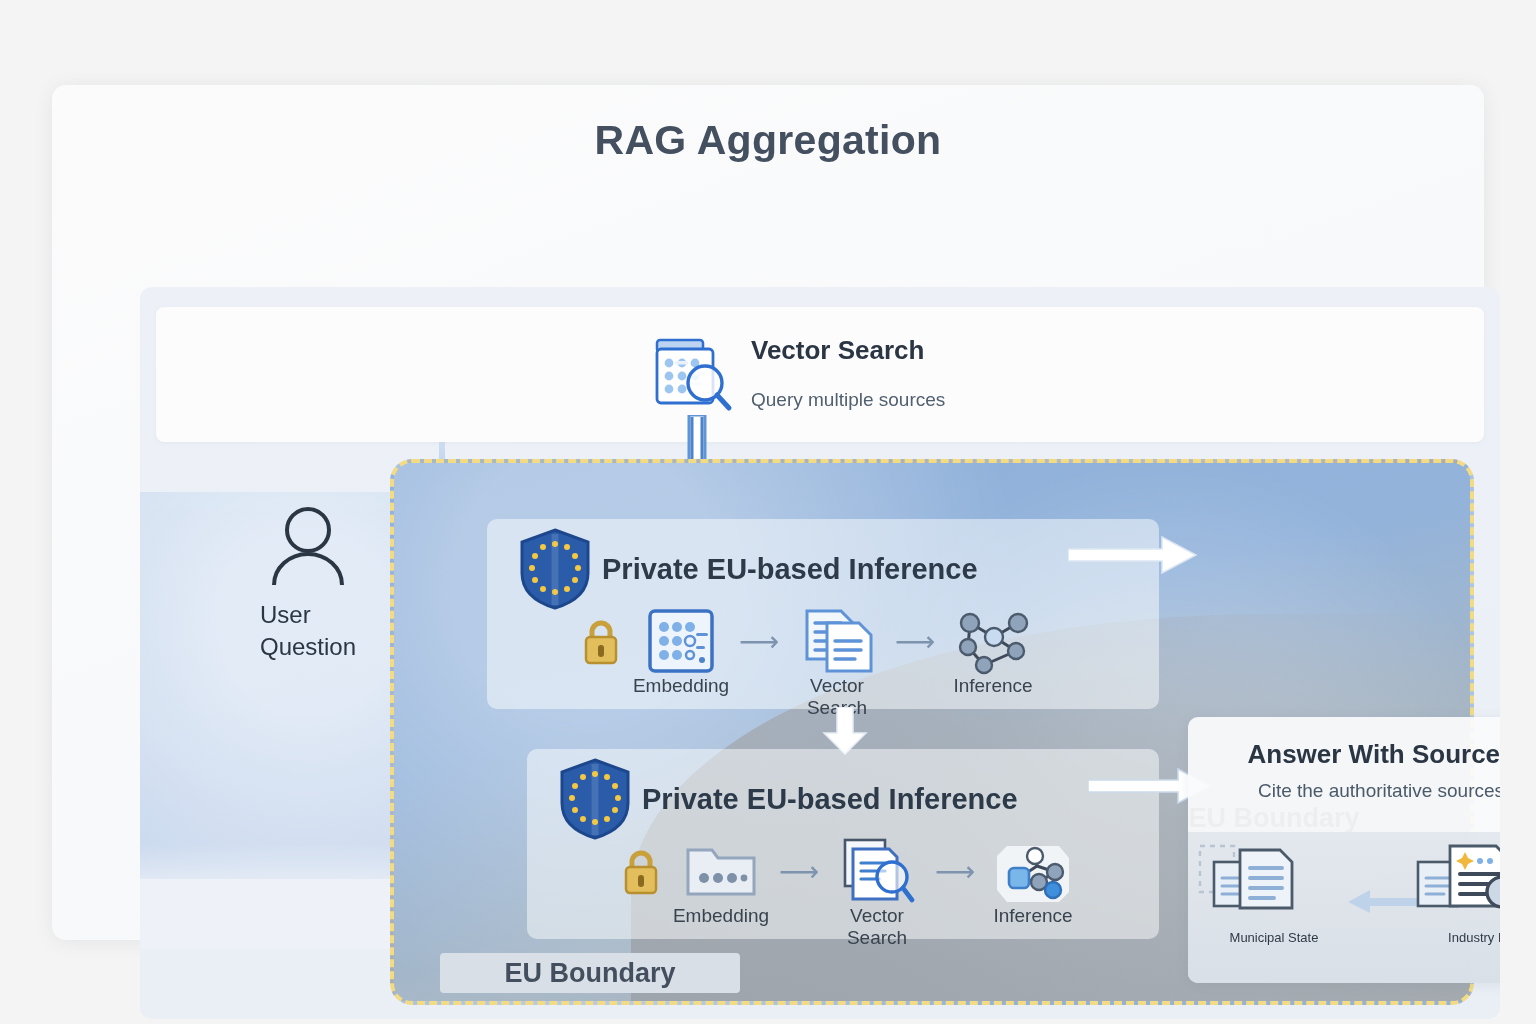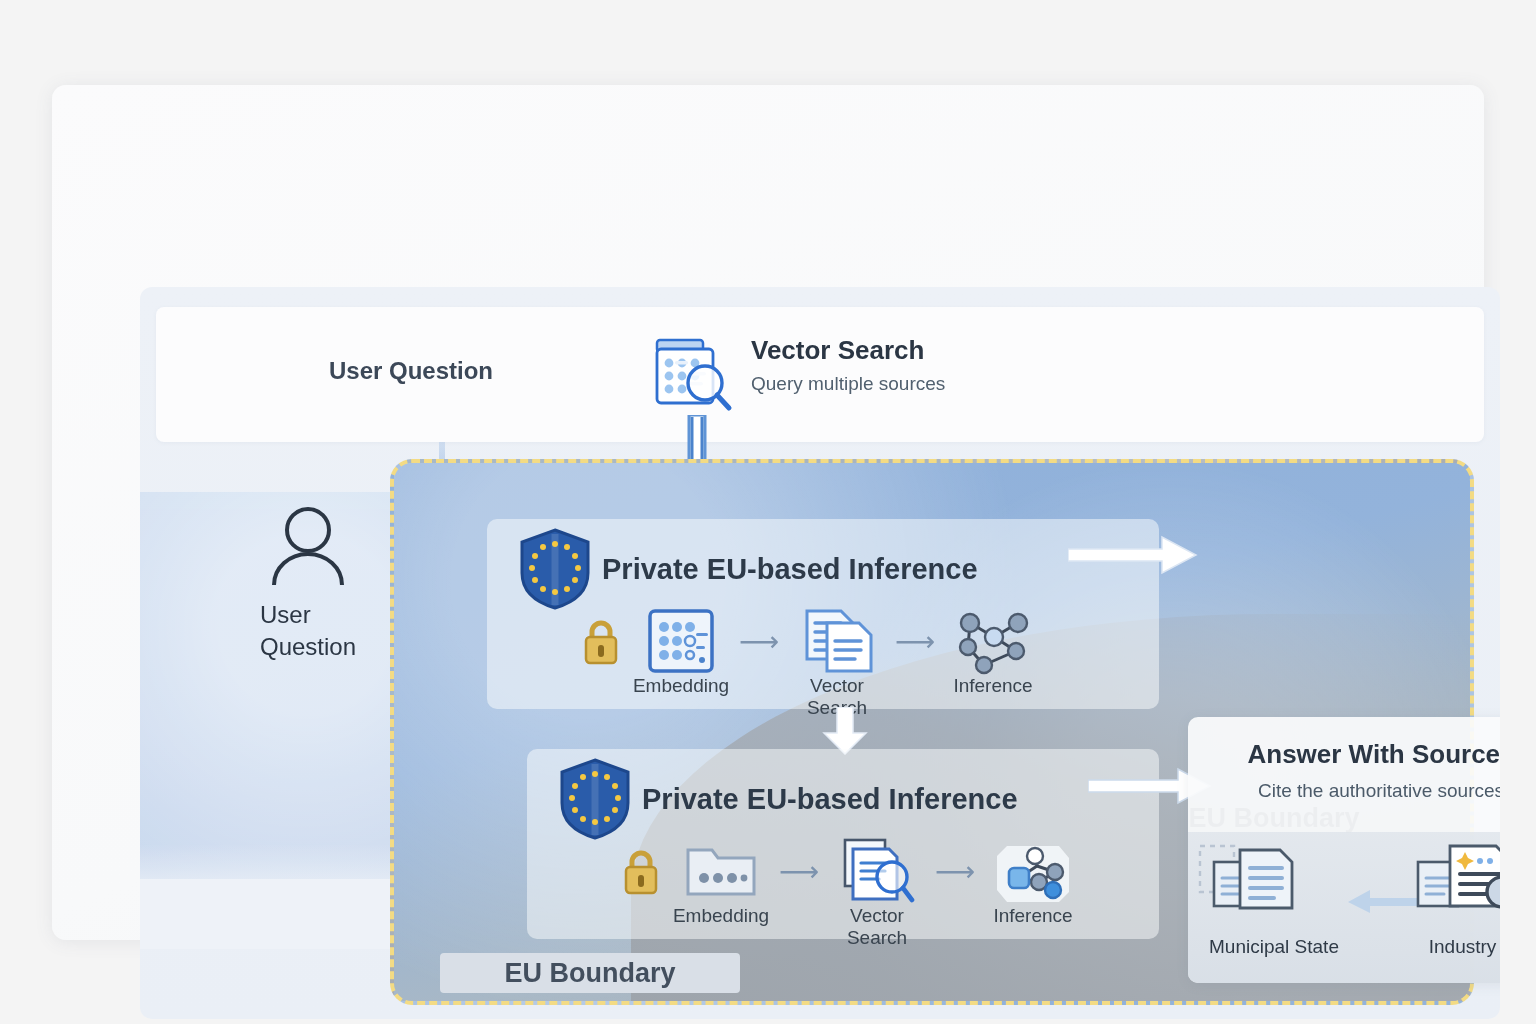--- a/index.html
+++ b/index.html
@@ -70,21 +70,21 @@
   #top-user-question-label {
     position: absolute; left: 110px; top: 50px; width: 290px;
     text-align: center;
     font-size: 24px; font-weight: bold; color: #3c4858;
   }
   #vector-search-head {
     position: absolute; left: 495px; top: 28px;
     display: flex; align-items: flex-start; gap: 16px;
   }
   #vector-search-head .vs-text h3 { font-size: 26px; font-weight: bold; color:#2b3644; }
-  #vector-search-head .vs-text p { font-size: 19px; color:#51606f; margin-top:7px; }
+  #vector-search-head .vs-text p { font-size: 19px; color:#51606f; margin-top:23px; }
 
   
   #uq-stem {
     position:absolute; left:299px; top:155px; width:6px; height:125px;
     background: linear-gradient(180deg, rgba(122,165,220,.25), #7ba6dc);
   }
   #uq-arrowhead {
     position:absolute; left:287px; top:277px;
     width:0;height:0;border-left:15px solid transparent;border-right:15px solid transparent;
     border-top:20px solid #7ba6dc;
@@ -154,45 +154,45 @@
   #answer-panel .ap-title { font-size:26px; font-weight:bold; color:#2b3644; }
   #answer-panel .ap-sub { font-size:19px; color:#4b5a69; margin-top:10px; }
   #answer-panel .ap-body {
     position:absolute; left:0; top:115px; width:100%; height:151px;
     background: linear-gradient(180deg, rgba(221,227,234,.75), rgba(214,221,229,.9));
   }
   .src-row { position:absolute; top:8px; left:0; width:100%; height:100px; }
   .src { position:absolute; width:160px; text-align:center; }
   #src-municipal { left:6px; }
   #src-industry { left:222px; }
-  .src-label { font-size:19px; color:#2f3a47; margin-top:18px; }
+  .src-label { font-size:13px; color:#2f3a47; margin-top:12px; }
   #src-arrow { position:absolute; left:160px; top:50px; width:86px; height:24px; }
 
   
   .flow-arrow { position:absolute; }
 
   
   #user-block { position:absolute; left:120px; top:216px; width:180px; }
   #user-block .u-label { font-size:24px; color:#2b3644; line-height:32px; margin-top:12px; }
 
   svg { display:block; }
 </style>
 </head>
 <body>
 
 <div id="outer-card">
 
+  <div id="page-title">RAG Aggregation</div>
 
   <div id="diagram-panel">
 
     <div id="blue-wash"></div>
     <div id="wave-edge"></div>
 
     <div id="top-strip">
-      <div id="top-user-question-label">User Question</div>
 
       <div id="vector-search-head">
         <span>
           <svg width="84" height="82" viewBox="0 0 84 82">
             <rect x="6" y="5" width="46" height="12" rx="3" fill="#bcd4f2" stroke="#2f6fd0" stroke-width="2.5"></rect>
             <rect x="6" y="14" width="56" height="54" rx="4" fill="#ffffff" stroke="#2f6fd0" stroke-width="2.8"></rect>
             <g fill="#9cc5f0">
               <circle cx="18" cy="28" r="4.4"></circle>
                 <circle cx="31" cy="28" r="4.4"></circle>
                 <circle cx="44" cy="28" r="4.4"></circle>

